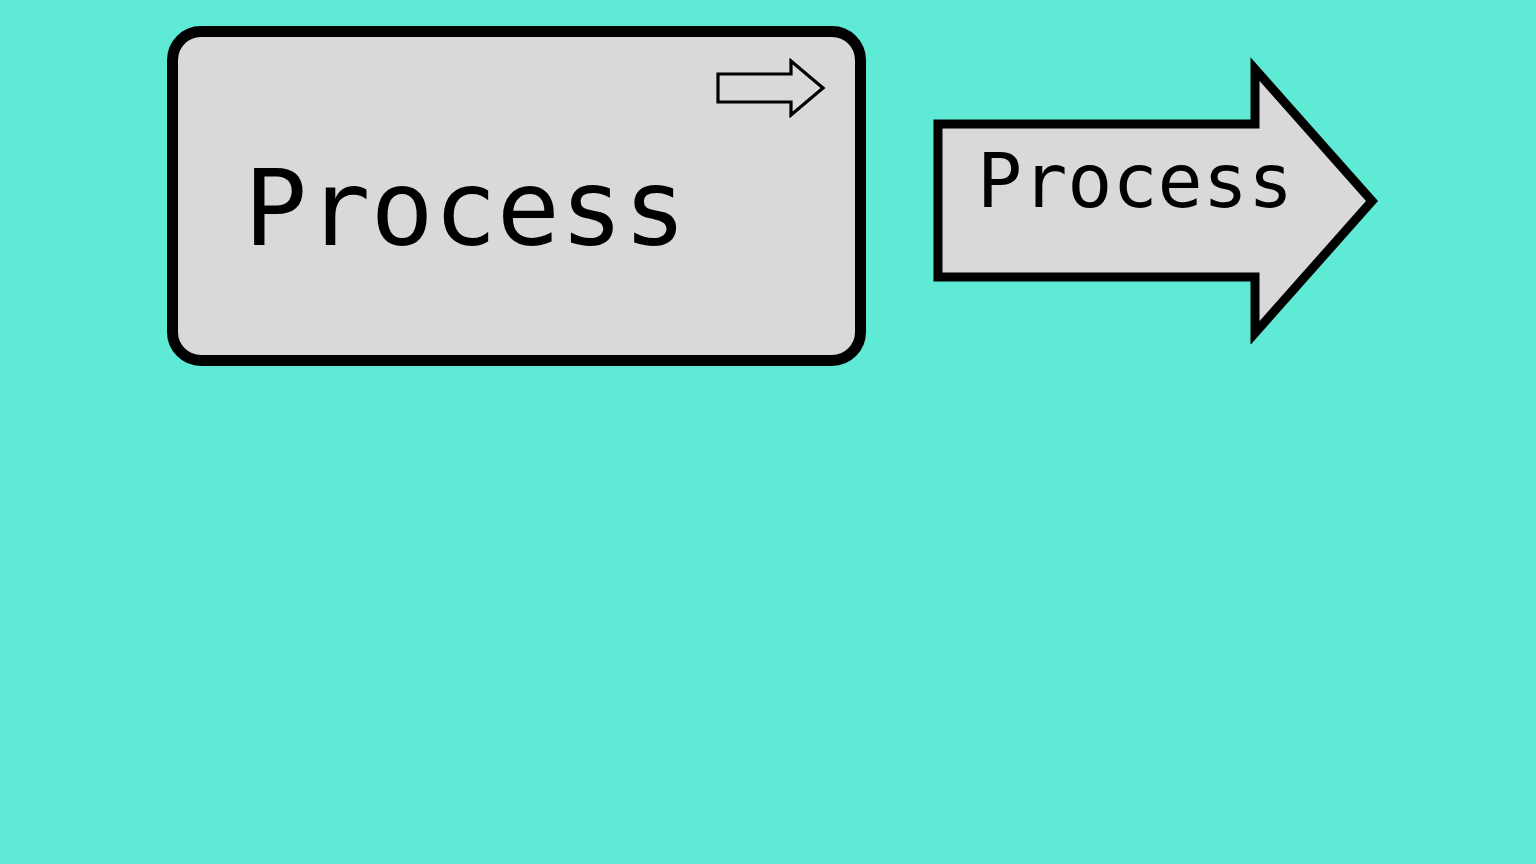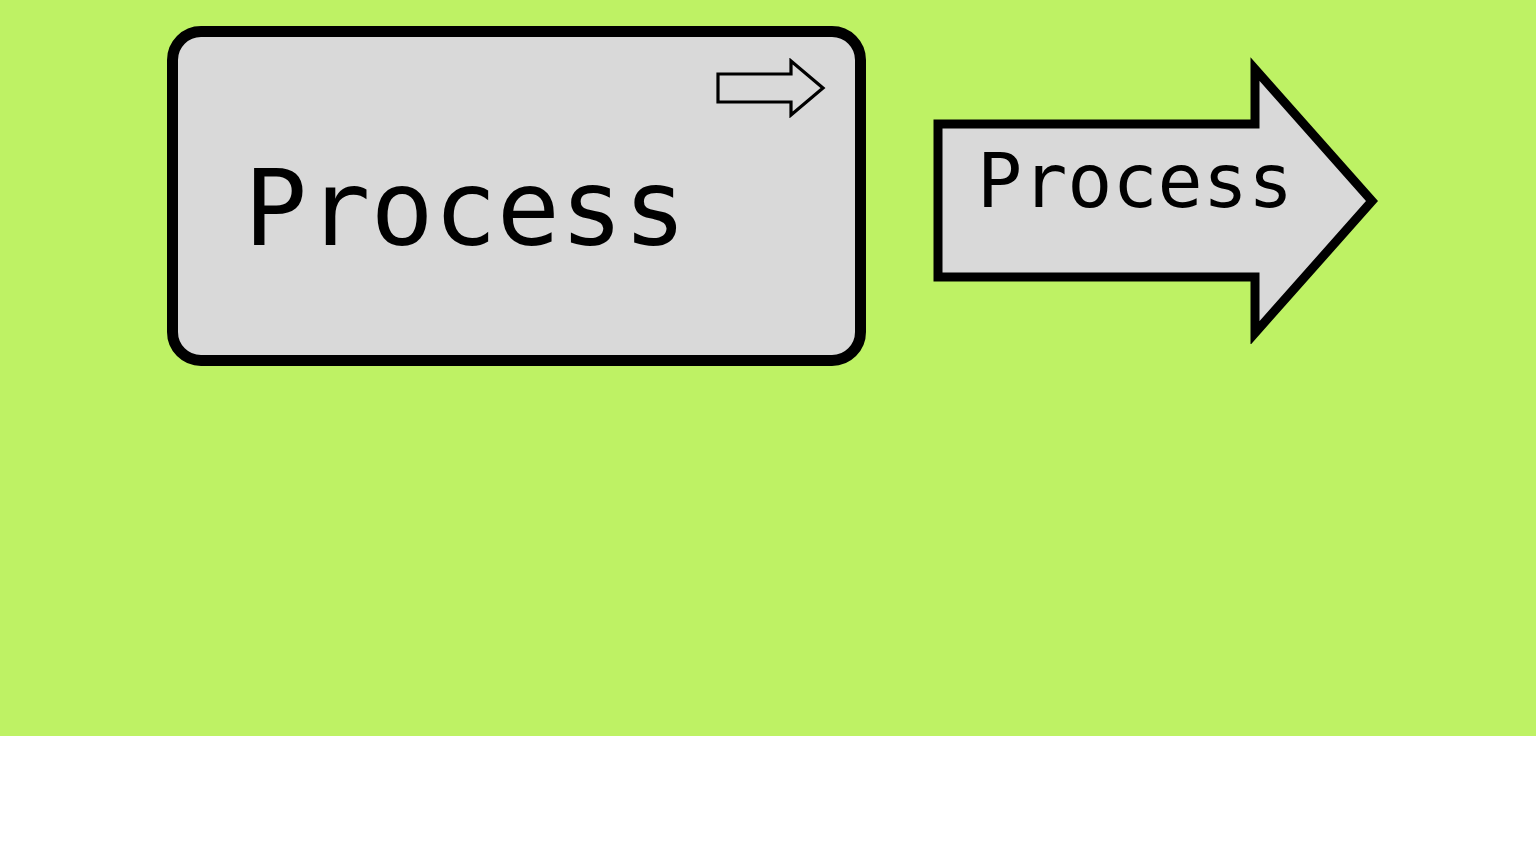--- a/index.html
+++ b/index.html
@@ -13,22 +13,22 @@
     position: relative;
     overflow: hidden;
     font-family: "DejaVu Sans Mono", "Liberation Mono", monospace;
   }
 
   #canvas {
     position: absolute;
     left: 0;
     top: 0;
     width: 1536px;
-    height: 736px;
-    background: #bef264;
+    height: 864px;
+    background: #5eead4;
   }
 
   
   .node-rounded-rect {
     position: absolute;
     left: 167px;
     top: 26px;
     width: 699px;
     height: 340px;
     box-sizing: border-box;

